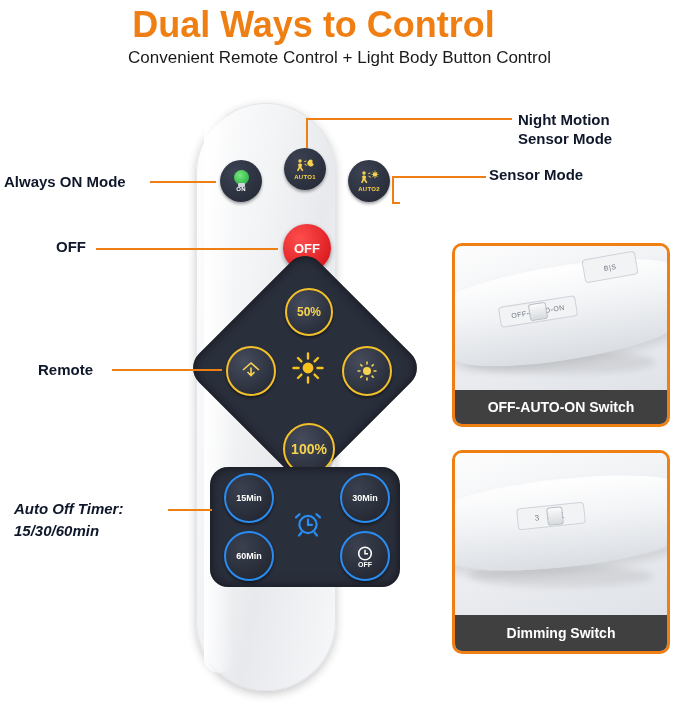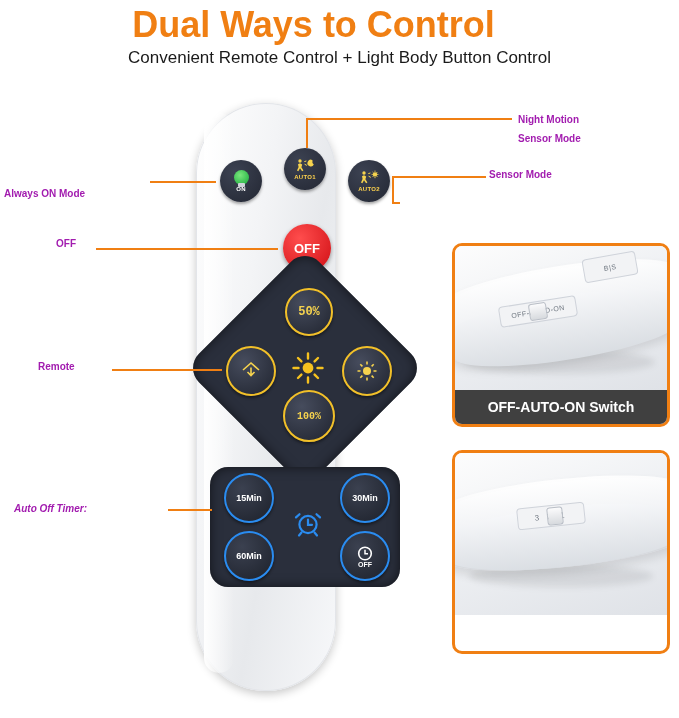--- a/index.html
+++ b/index.html
@@ -68,24 +68,23 @@
     background:#2a2f3c;transform:rotate(45deg);border-radius:20px;
     box-shadow:inset 0 0 12px rgba(0,0,0,.6);
   }
   .dim-btn{
     position:absolute;border-radius:50%;
     background:radial-gradient(circle at 35% 30%,#464c5d,#20242f);
     border:2px solid #f2c029;
     display:flex;align-items:center;justify-content:center;
     color:#f6d34e;font-size:11px;font-weight:bold;
     box-shadow:0 2px 3px rgba(0,0,0,.45);
-    font-family:Liberation Mono, monospace;
   }
   .dim-50 {left:285px;top:288px;width:44px;height:44px;font-size:12px;}
-  .dim-100{left:283px;top:390px;width:48px;height:48px;font-size:10px;}
+  .dim-100{left:283px;top:423px;width:48px;height:48px;font-size:14px;}
   .dim-left {left:226px;top:346px;width:46px;height:46px;}
   .dim-right{left:342px;top:346px;width:46px;height:46px;}
   .dim-center{
     position:absolute;left:290px;top:350px;width:36px;height:36px;
     display:flex;align-items:center;justify-content:center;
   }
 
   
   .pad-timer{
     position:absolute;left:210px;top:467px;width:190px;height:120px;
@@ -104,22 +103,22 @@
   .t15{left:224px;top:473px;}
   .t30{left:340px;top:473px;}
   .t60{left:224px;top:531px;}
   .toff{left:340px;top:531px;}
   .t-clock{
     position:absolute;left:288px;top:503px;width:40px;height:40px;
     display:flex;align-items:center;justify-content:center;
   }
 
   
-  .lbl{position:absolute;font-size:10px;color:#a21caf;font-weight:bold;}
-  .lbl-always{left:4px;top:188px;}
+  .lbl{position:absolute;font-size:15px;color:#0f172a;font-weight:bold;}
+  .lbl-always{left:4px;top:173px;}
   .lbl-off{left:56px;top:238px;}
   .lbl-dimmer{left:38px;top:361px;}
   .lbl-timer{left:14px;top:498px;line-height:22px;font-style:italic;}
 
   .lbl-night{left:518px;top:110px;line-height:19px;}
   .lbl-daynight{left:489px;top:165px;line-height:19px;}
 
   
   .ln{position:absolute;background:#F07F13;}
   .lnh{height:1.5px;}
@@ -262,20 +261,21 @@
 <div class="ln lnh" style="left:150px;top:181px;width:66px;"></div>
 
 <div class="lbl lbl-off">OFF</div>
 <div class="ln lnh" style="left:96px;top:248px;width:182px;"></div>
 
 <div class="lbl lbl-dimmer">Remote</div>
 <div class="ln lnh" style="left:112px;top:369px;width:110px;"></div>
 
 <div class="lbl lbl-timer">
   <div>Auto Off Timer:</div>
+  <div>15/30/60min</div>
 </div>
 <div class="ln lnh" style="left:168px;top:509px;width:44px;"></div>
 
 <div class="lbl lbl-night">
   <div>Night Motion</div>
   <div>Sensor Mode</div>
 </div>
 <div class="ln lnv" style="left:306px;top:118px;height:30px;"></div>
 <div class="ln lnh" style="left:306px;top:118px;width:206px;"></div>
 
@@ -299,13 +299,14 @@
 </div>
 
 <div class="panel panel-bot">
   <div class="photo">
     <div class="shadow-soft" style="left:14px;top:112px;width:184px;height:22px;"></div>
     <div class="lamp-edge" style="left:-14px;top:26px;width:244px;height:88px;transform:rotate(-6deg);box-shadow:0 6px 10px rgba(0,0,0,.10), inset 0 -8px 14px rgba(0,0,0,.07);"></div>
     <div class="lamp-edge" style="left:-8px;top:54px;width:232px;height:60px;transform:rotate(-6deg);background:linear-gradient(180deg,#f7f8fa,#dadee3);"></div>
     <div class="switch-plate" style="left:62px;top:52px;width:66px;height:20px;transform:rotate(-6deg);font-size:8px;letter-spacing:3px;">3 2 1</div>
     <div class="knob" style="left:92px;top:54px;width:14px;height:16px;transform:rotate(-6deg);"></div>
   </div>
+  <div class="cap">Dimming Switch</div>
 </div>
 
 </body></html>

